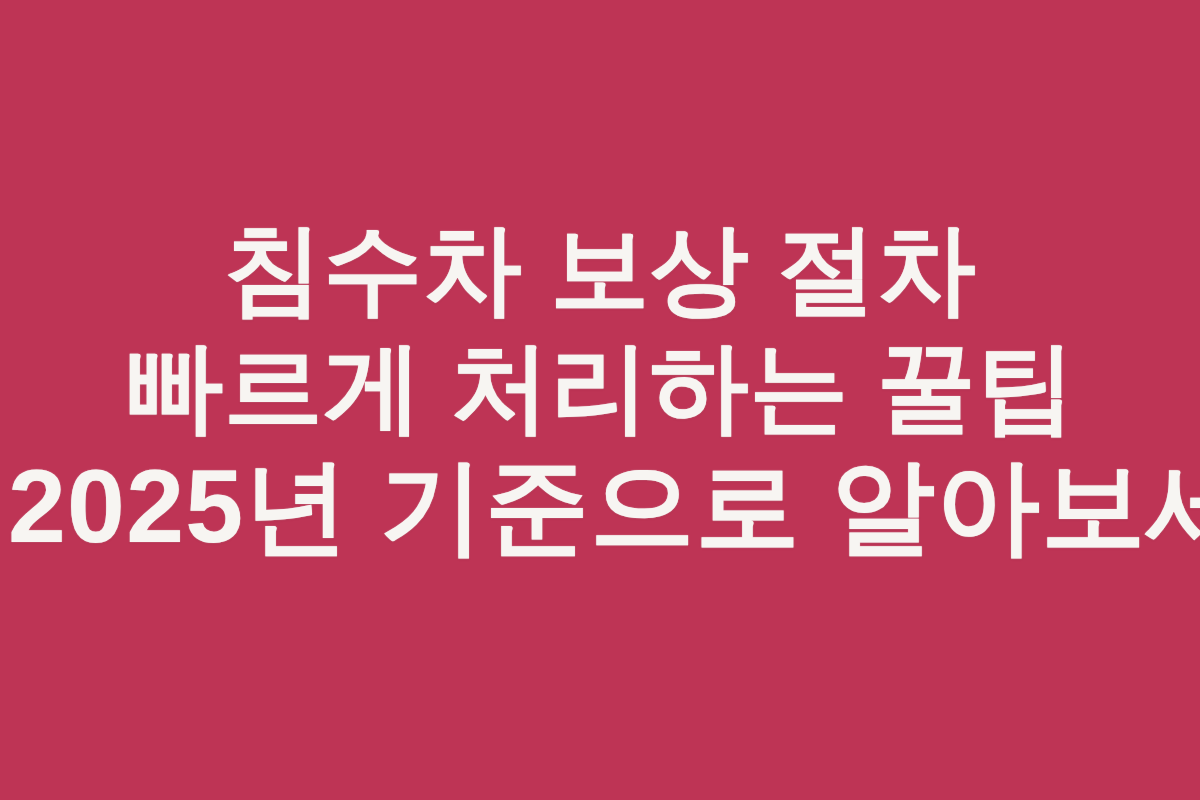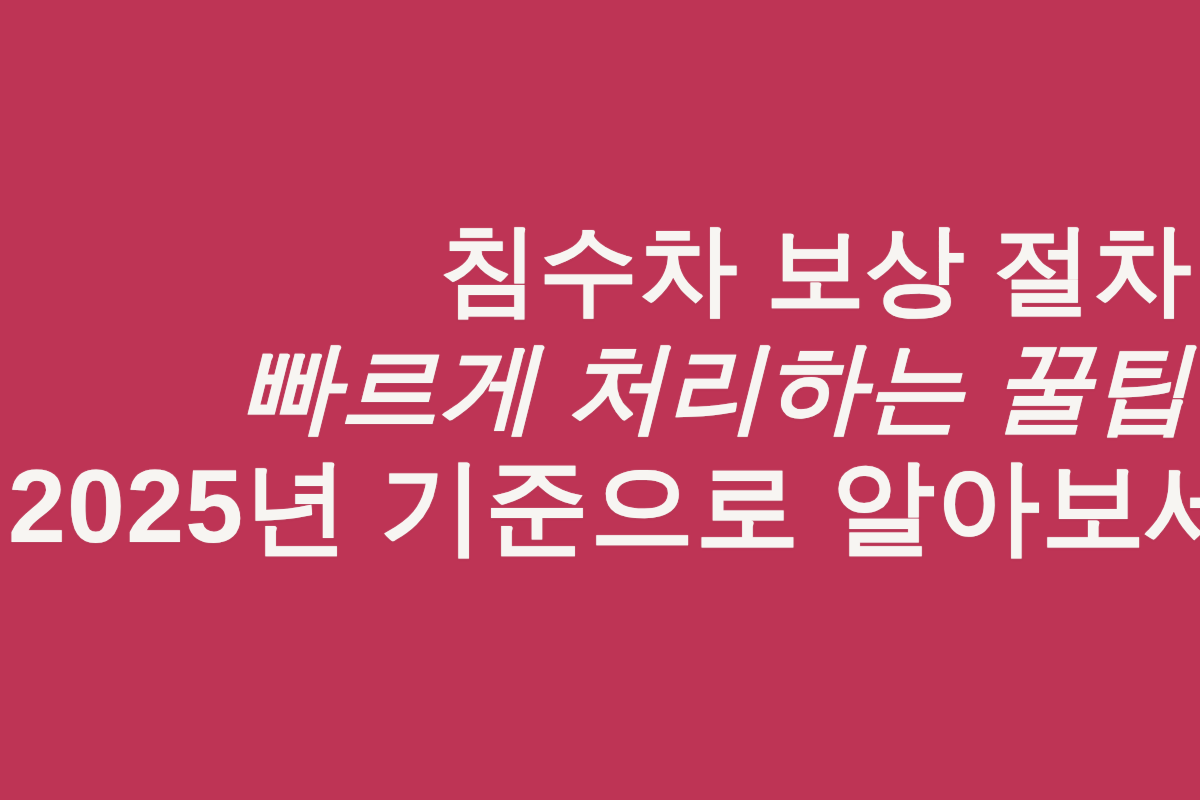--- a/index.html
+++ b/index.html
@@ -22,21 +22,21 @@
     background: #be3455;
     display: flex;
     align-items: center;
     justify-content: center;
     box-sizing: border-box;
     overflow: hidden;
   }
 
   .headline-block {
     width: 100%;
-    text-align: right;
+    text-align: center;
     padding: 0 8px;
     box-sizing: border-box;
     
     transform: translateY(-10px);
   }
 
   .headline-line {
     display: block;
     color: #f7f5f2;
     font-weight: 700;
@@ -44,21 +44,21 @@
     line-height: 1.19;
     white-space: nowrap;
     text-rendering: geometricPrecision;
     
     text-shadow:
       0 0 1.2px rgba(247, 245, 242, 0.75),
       0 1px 2px rgba(120, 25, 45, 0.18);
   }
 
   .headline-line.line-1 { font-size: 99px; }
-  .headline-line.line-2 { font-size: 99px; font-style: italic; }
+  .headline-line.line-2 { font-size: 99px; }
   .headline-line.line-3 { font-size: 104px; letter-spacing: 0.012em; }
 </style>
 </head>
 <body>
 
 <div class="thumbnail-canvas" style="background: rgb(190, 52, 85);">
 
   <div class="headline-block">
 
     <span class="headline-line line-1" style="color: rgb(247, 245, 242);">침수차 보상 절차</span>

